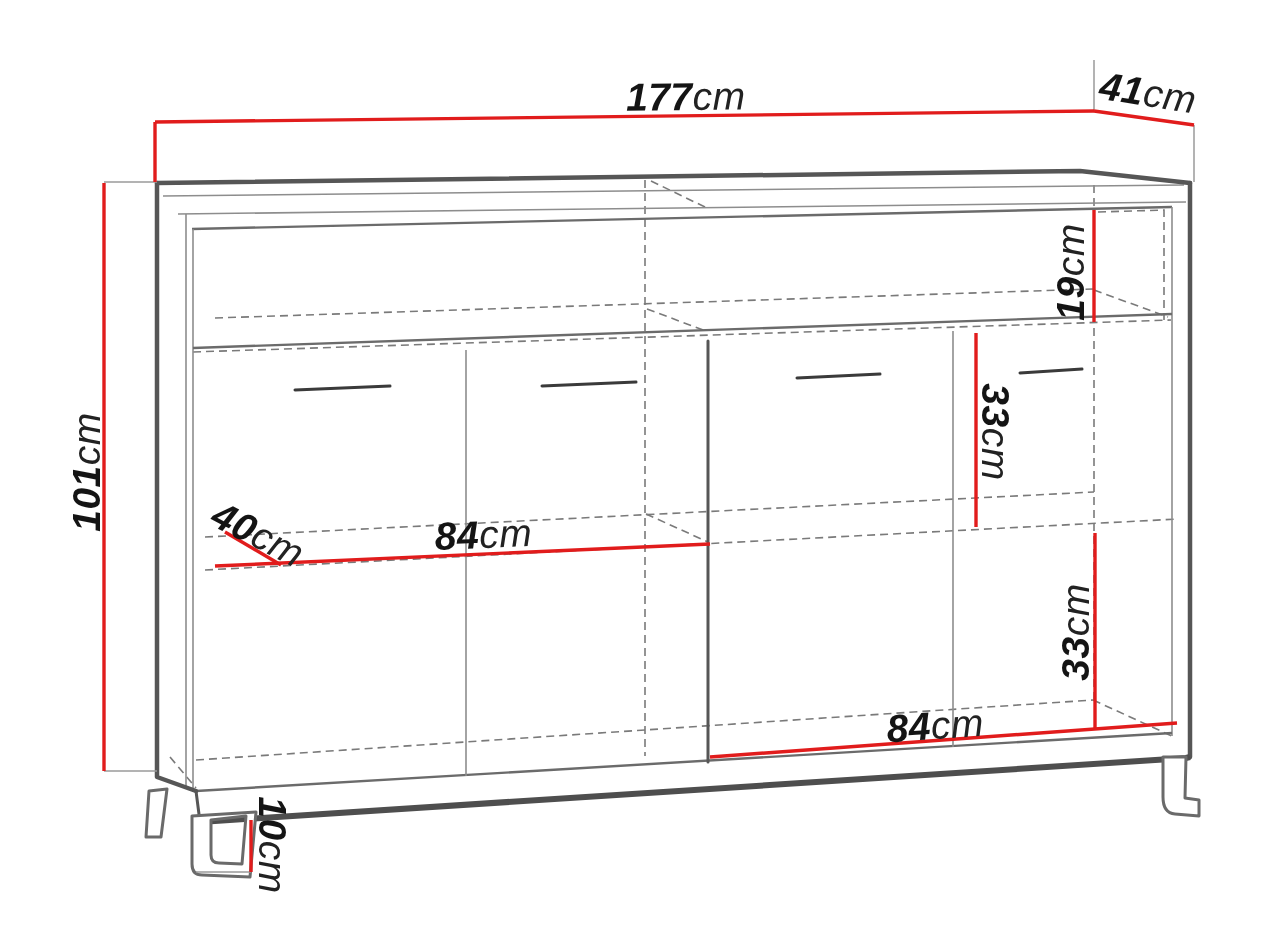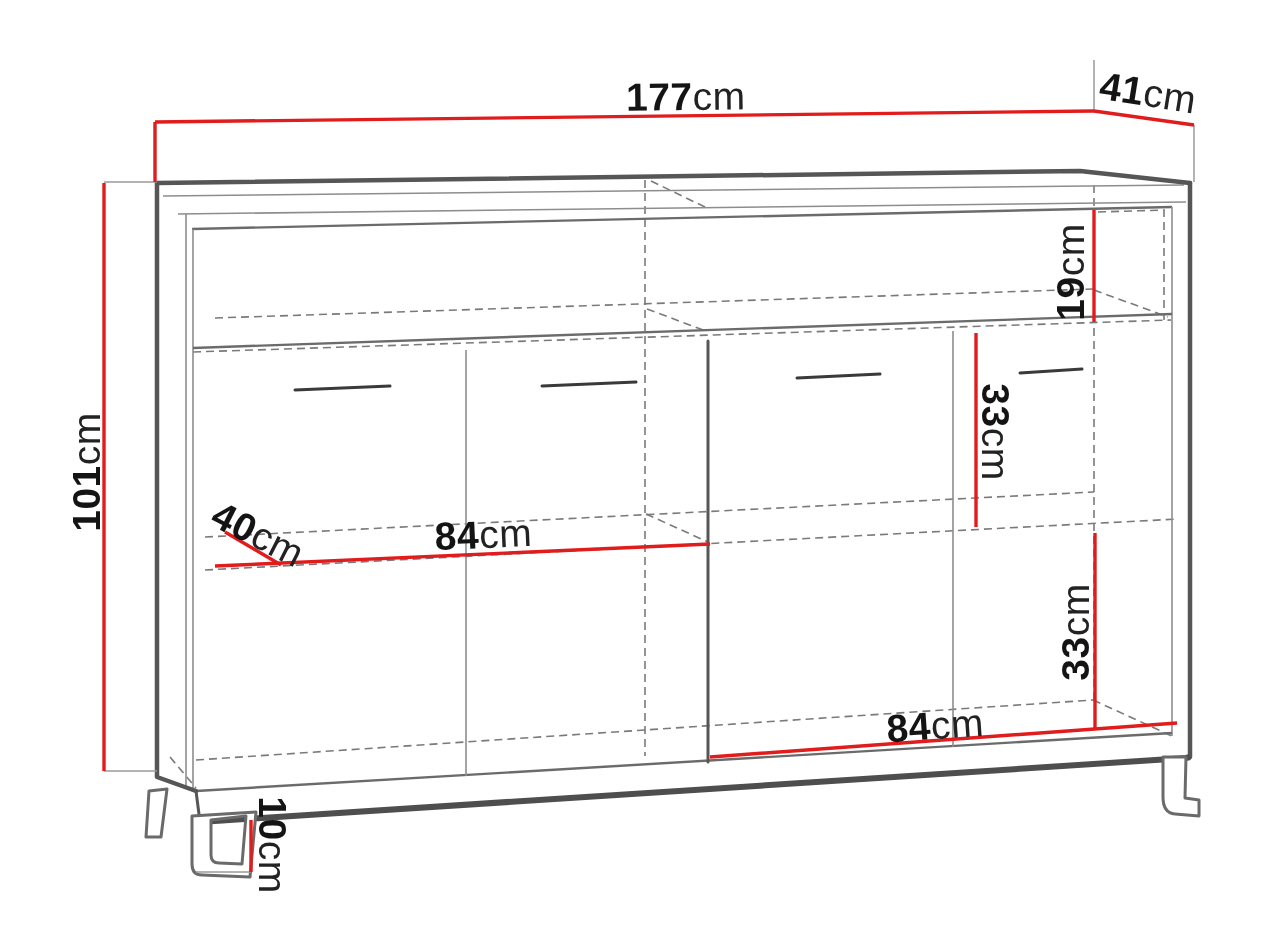--- a/index.html
+++ b/index.html
@@ -1,17 +1,17 @@
 <!DOCTYPE html>
 <html><head>
 <meta charset="utf-8">
 <style>
   html,body{margin:0;padding:0;background:#fff;}
   .stage{position:relative;width:1261px;height:945px;background:#ffffff;overflow:hidden;
-         font-family:"Liberation Sans",sans-serif;}
+         font-family:"Liberation Sans",sans-serif;font-style:italic;}
   svg{position:absolute;left:0;top:0;}
   .outline{stroke:#565656;fill:none;stroke-linecap:round;stroke-linejoin:round;}
   .thick{stroke-width:4.5;}
   .xthick{stroke:#4e4e4e;stroke-width:6;}
   .mid{stroke-width:2.4;stroke:#6b6b6b;}
   .thin{stroke:#8d8d8d;stroke-width:1.6;fill:none;}
   .dash{stroke:#7a7a7a;stroke-width:1.6;fill:none;stroke-dasharray:8 5;}
   .ext{stroke:#9a9a9a;stroke-width:1.5;fill:none;}
   .dim{stroke:#e11c1c;stroke-width:3.4;fill:none;stroke-linecap:butt;}
   .leg{fill:#ffffff;stroke:#6a6a6a;stroke-width:3;stroke-linejoin:round;}

